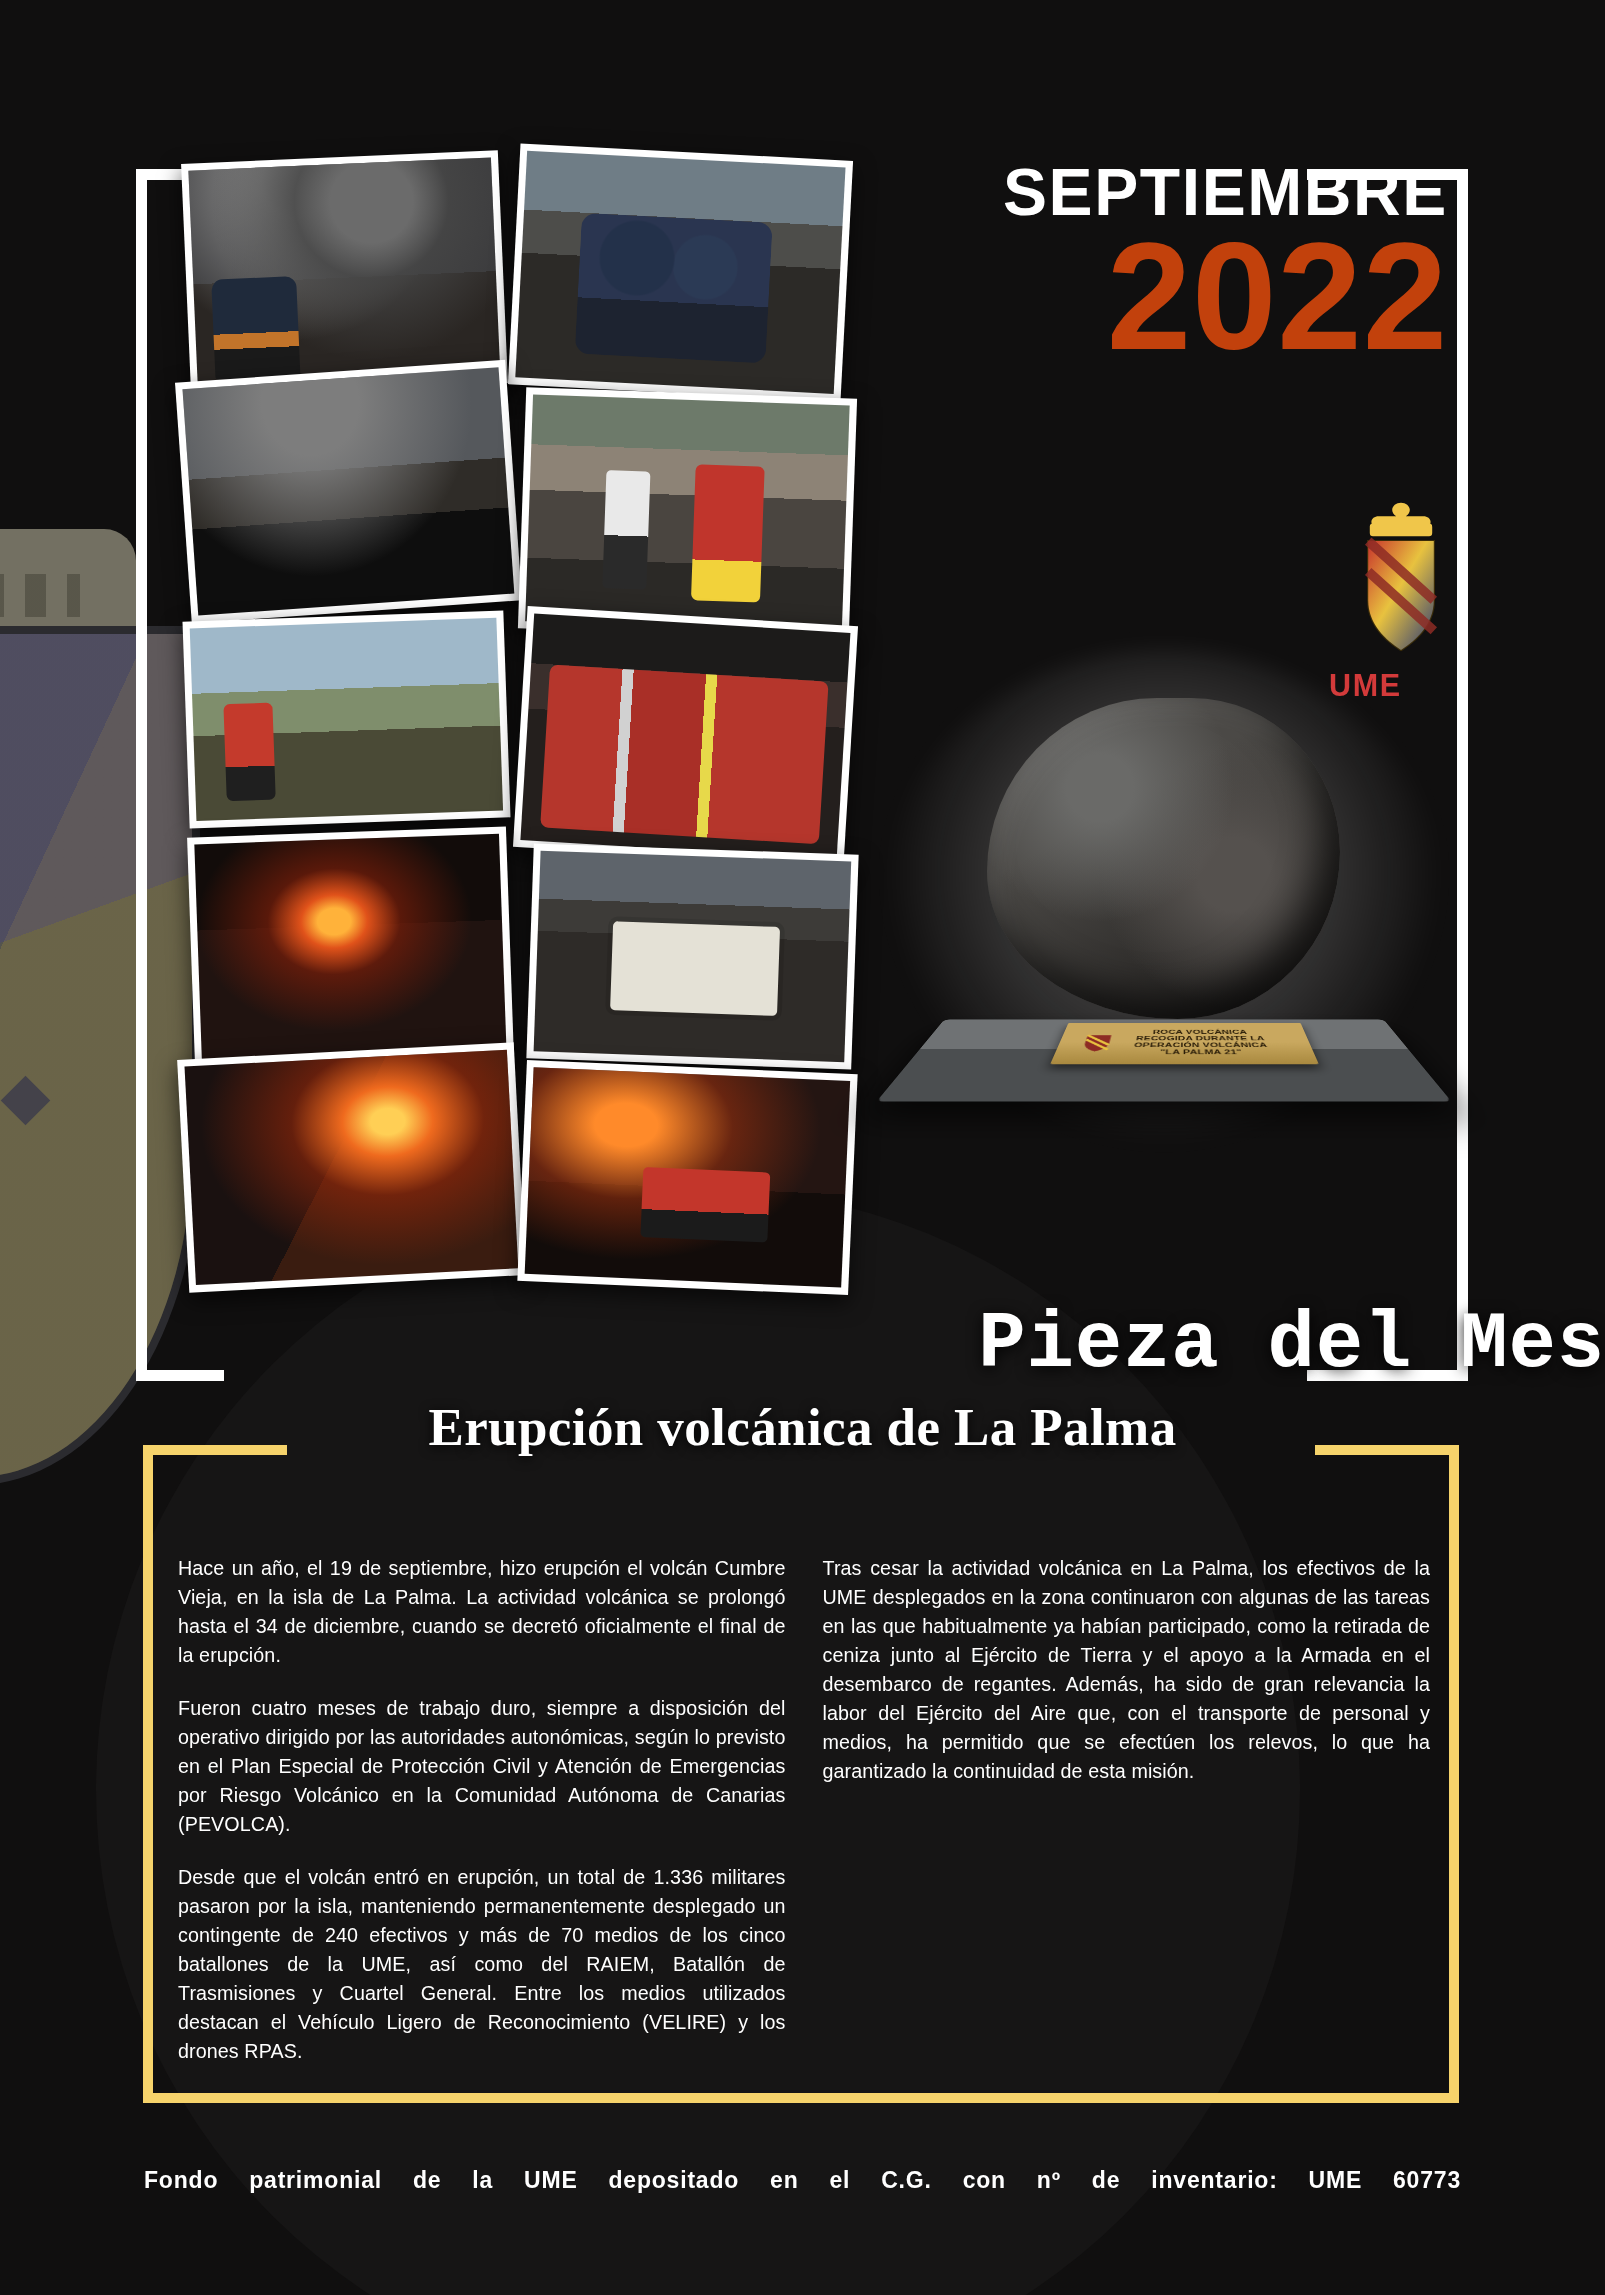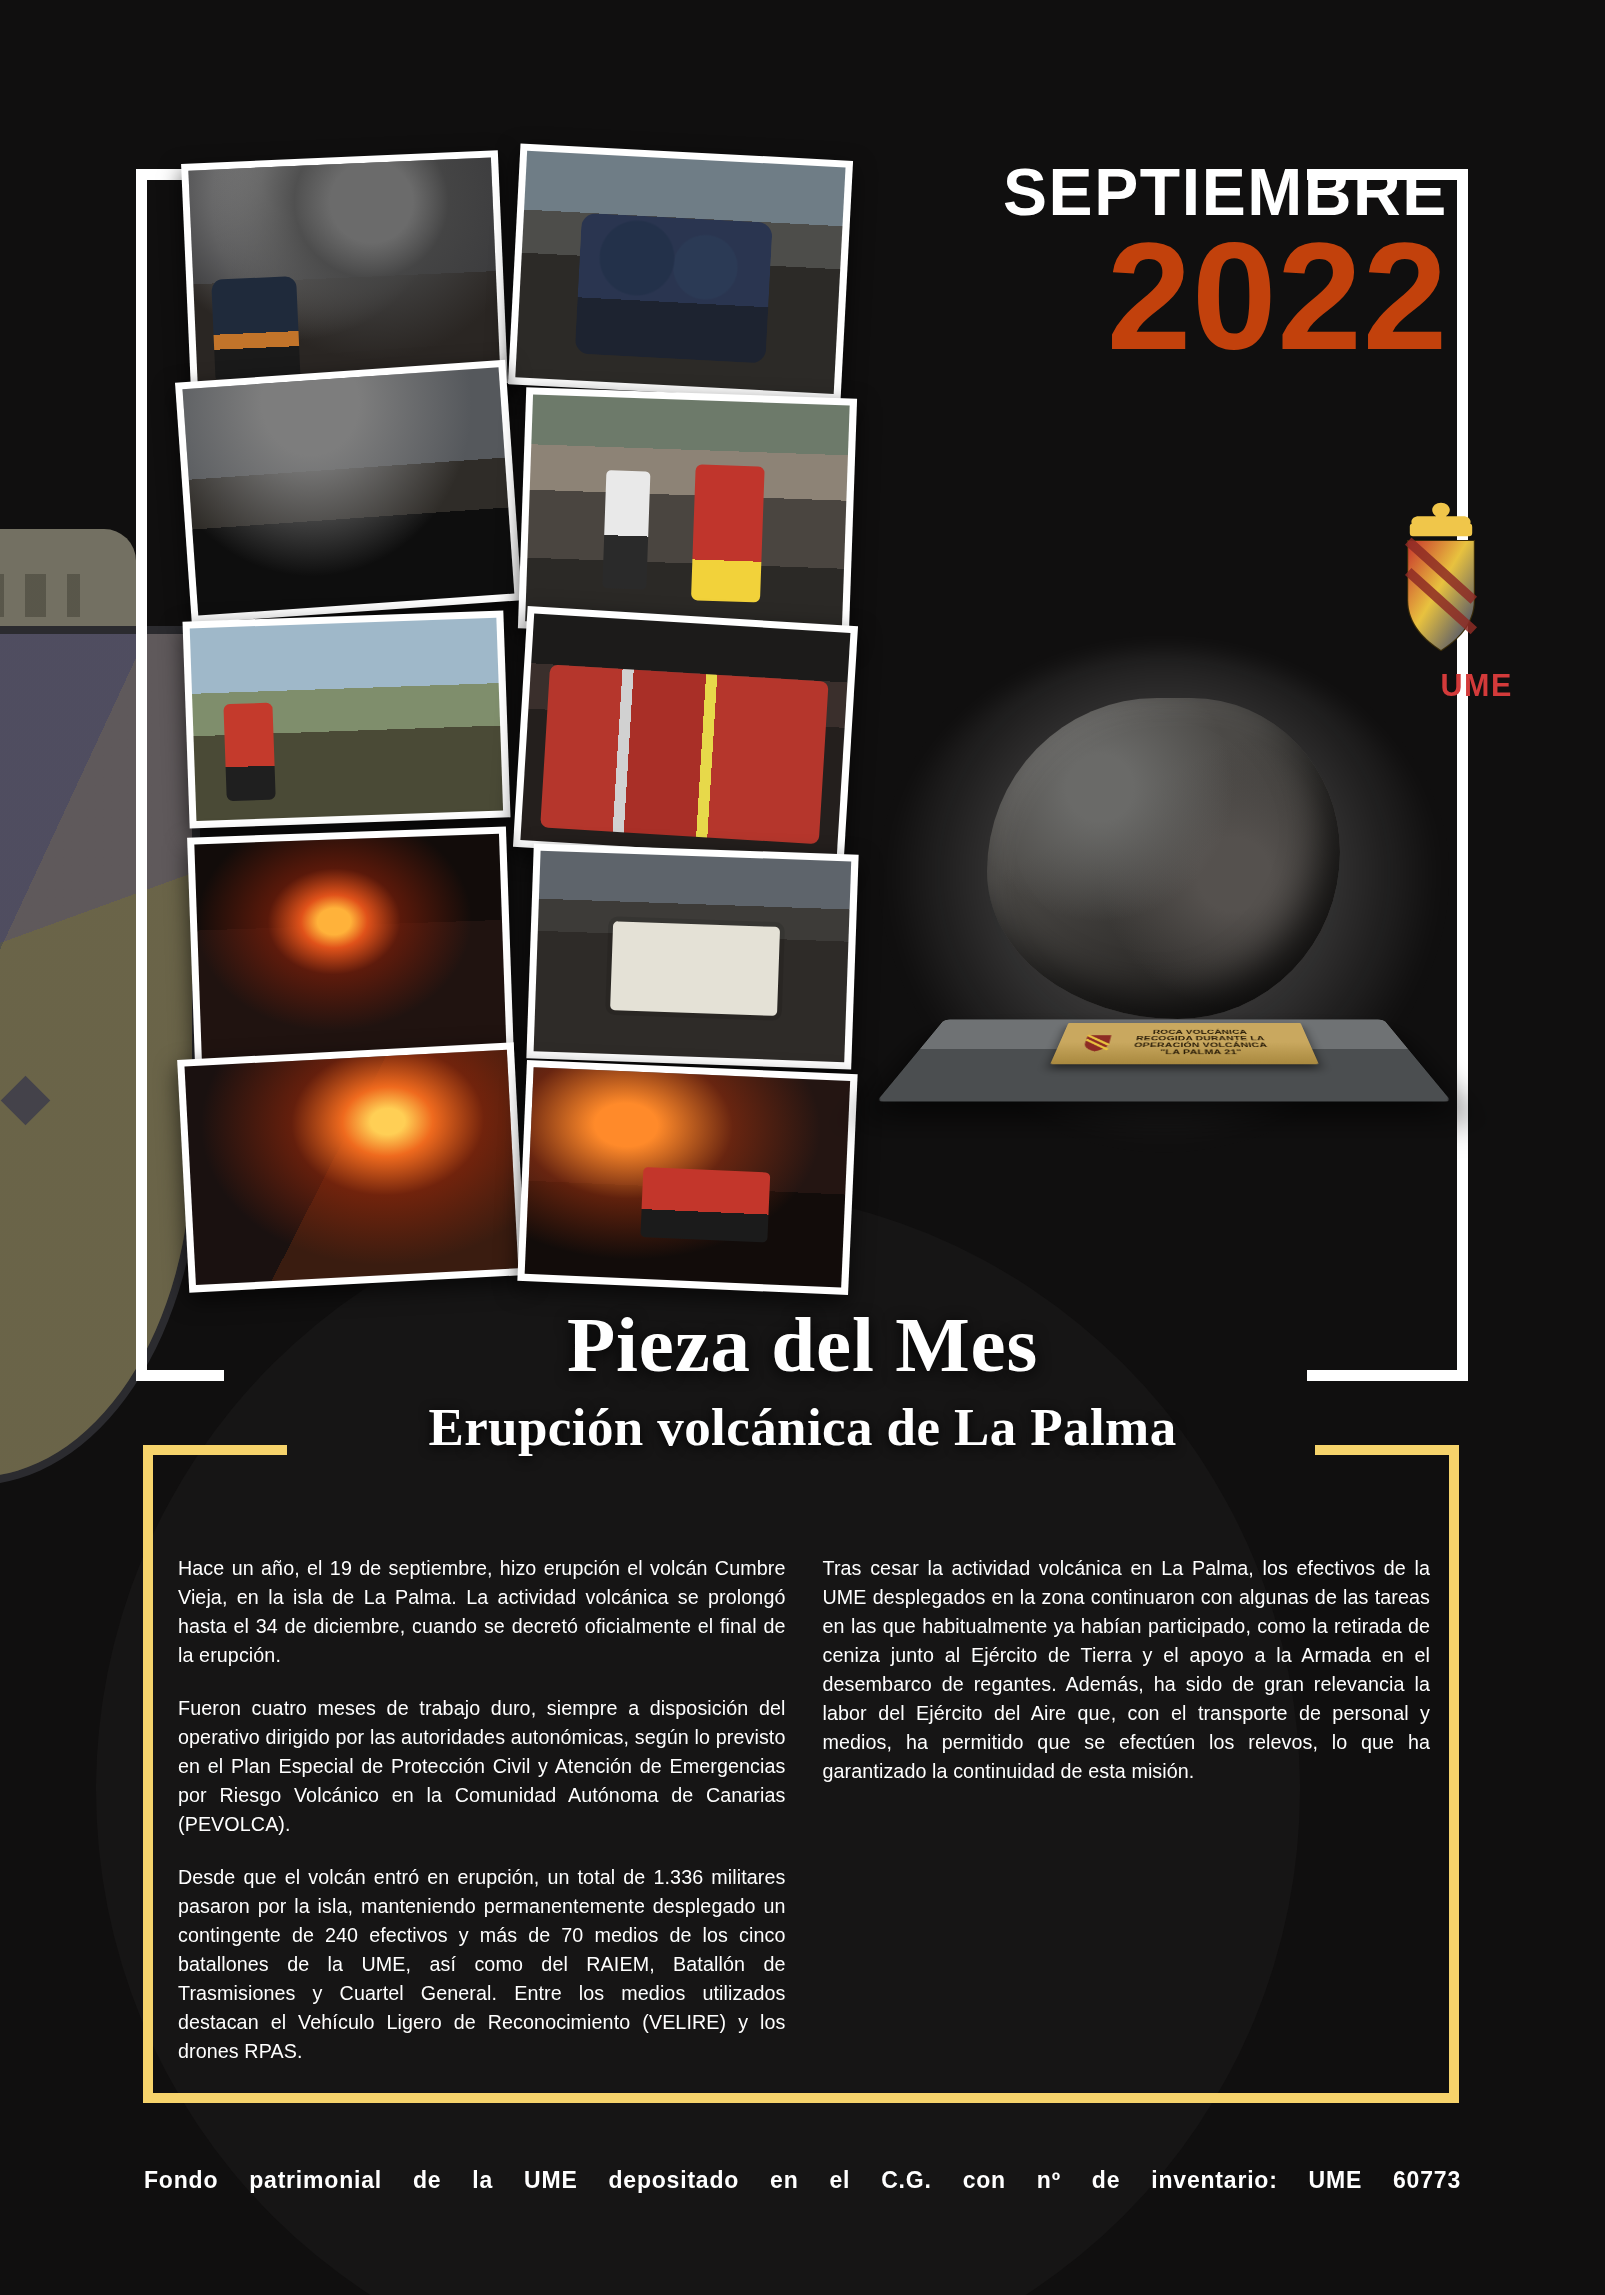--- a/index.html
+++ b/index.html
@@ -151,24 +151,24 @@
     font-size: 152px;
     font-weight: bold;
     line-height: 136px;
     color: #c2410c;
     letter-spacing: 0.8px;
   }
 
   
   .crest-wrap {
     position: absolute;
-    left: 1369px;
+    left: 1329px;
     top: 491px;
     width: 144px;
-    text-align: right;
+    text-align: left;
   }
   .crest {
     width: 136px;
     height: 169px;
     margin: 0 auto;
     position: relative;
   }
   .crest-label {
     margin-top: 8px;
     font-size: 30.5px;
@@ -362,23 +362,23 @@
     position: absolute;
     left: 19px; top: 17.7px;
     width: 37px; height: 37px;
   }
 
   
   .title-main {
     position: absolute;
     left: 0; right: 0;
     top: 1300px;
-    text-align: center;
+    text-align: right;
     color: #ffffff;
-    font-family: Liberation Serif, serif;
+    font-family: Liberation Mono, monospace;
     font-weight: bold;
     font-size: 79px;
     letter-spacing: 0.8px;
     text-shadow: 0 3.2px 14.4px rgba(0,0,0,.9);
   }
   .title-sub {
     position: absolute;
     left: 0; right: 0;
     top: 1397px;
     text-align: center;

